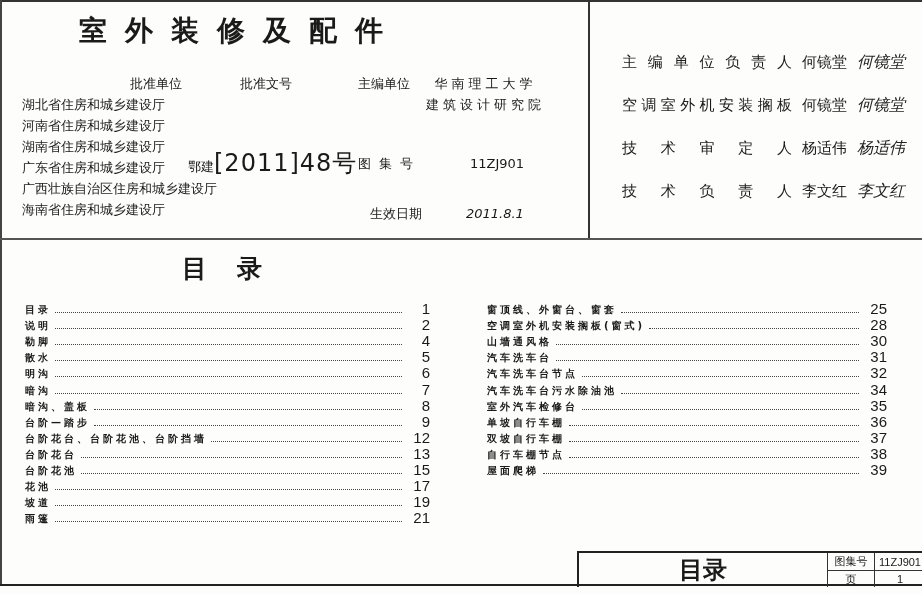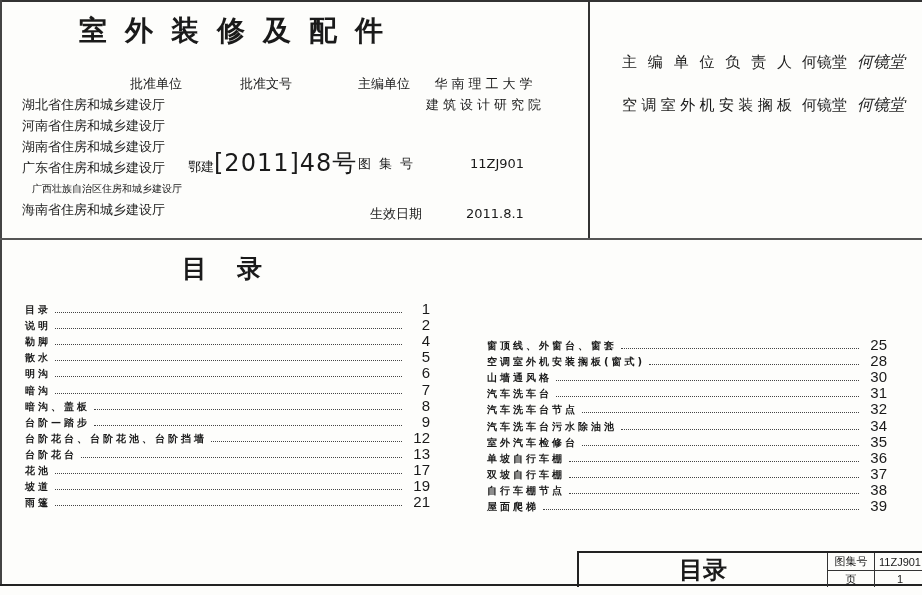--- a/index.html
+++ b/index.html
@@ -24,34 +24,34 @@
   .approval-units .hdr { text-align: right; width: 140px; margin-left: 20px; }
   .approval-units .u { white-space: nowrap; }
   .approval-no-label { left: 240px; top: 73px; }
   .approval-no { left: 188px; top: 153px; font-size: 13px; white-space: nowrap; }
   .approval-no .big { font-size: 24px; font-weight: 400; letter-spacing: 1px; }
   .editor-label { left: 358px; top: 73px; text-align: center; }
   .editor-value { left: 426px; top: 73px; text-align: center; letter-spacing: 4px; }
   .atlas-label { left: 358px; top: 153px; letter-spacing: 8px; }
   .atlas-value { left: 470px; top: 153px; }
   .date-label { left: 370px; top: 203px; text-align: center; }
-  .date-value { left: 466px; top: 203px; }
+  .date-value { left: 466px; top: 203px; font-style: italic; }
 
   .resp { position: absolute; left: 622px; font-size: 15px; white-space: nowrap; }
   .resp .role { display: inline-block; width: 170px; text-align: justify; text-align-last: justify; }
   .resp .name { display: inline-block; margin-left: 10px; }
   .resp .sig { display: inline-block; margin-left: 10px; font-family: "DejaVu Serif", serif; font-style: italic; font-size: 16px; color: #222; }
 
   .toc-title {
     position: absolute; left: 182px; top: 252px;
     font-size: 25px; font-weight: bold; letter-spacing: 30px;
   }
   .toc { position: absolute; top: 301px; font-size: 10px; }
   .toc-left { left: 25px; width: 405px; }
-  .toc-right { left: 487px; width: 400px; margin-top: 36px; }
+  .toc-right { left: 487px; width: 400px; }
   .toc-row { display: flex; align-items: flex-end; height: 16.1px; }
   .toc-row .t { white-space: nowrap; font-weight: bold; letter-spacing: 3px; }
   .toc-row .d { flex: 1; border-bottom: 1.5px dotted #444; margin: 0 4px 4px 4px; }
   .toc-row .p { font-size: 15px; line-height: 16px; width: 24px; text-align: right; font-family: "Liberation Sans", sans-serif; }
 
   .footer-bottomline { position: absolute; left: 0; top: 584px; width: 922px; height: 2px; background: #222; }
   .title-block { position: absolute; left: 577px; top: 551px; width: 345px; height: 34px; border-top: 2px solid #222; border-left: 2px solid #222; }
   .tb-title { position: absolute; left: 0; top: 0; width: 248px; height: 34px; display: flex; align-items: center; justify-content: center; font-size: 24px; font-weight: bold; }
   .tb-grid { position: absolute; left: 248px; top: 0; width: 97px; height: 34px; border-left: 1px solid #333; }
   .tb-cell { position: absolute; font-size: 11px; display: flex; align-items: center; justify-content: center; }
@@ -70,21 +70,21 @@
   <div class="header-bottom"></div>
 
   <div class="main-title">室外装修及配件</div>
 
   <div class="col approval-units">
     <div class="hdr">批准单位</div>
     <div class="u">湖北省住房和城乡建设厅</div>
     <div class="u">河南省住房和城乡建设厅</div>
     <div class="u">湖南省住房和城乡建设厅</div>
     <div class="u">广东省住房和城乡建设厅</div>
-    <div class="u" style="font-size:10px;text-align:right;">广西壮族自治区住房和城乡建设厅</div>
+    <div class="u" style="font-size:13px;">广西壮族自治区住房和城乡建设厅</div>
     <div class="u">海南省住房和城乡建设厅</div>
   </div>
 
   <div class="col approval-no-label">批准文号</div>
   <div class="col approval-no">
     <span>鄂建</span><span class="big">[2011]</span><span class="big">48号</span>
   </div>
 
   <div class="col editor-label">主编单位</div>
   <div class="col editor-value">
@@ -95,20 +95,26 @@
   <div class="col atlas-value">11ZJ901</div>
   <div class="col date-label">生效日期</div>
   <div class="col date-value">2011.8.1</div>
 
   <div class="resp" style="top:52px;">
     <span class="role">主编单位负责人</span><span class="name">何镜堂</span><span class="sig">何镜堂</span>
   </div>
   <div class="resp" style="top:95px;">
     <span class="role">空调室外机安装搁板</span><span class="name">何镜堂</span><span class="sig">何镜堂</span>
   </div>
+  <div class="resp" style="top:138px;">
+    <span class="role">技术审定人</span><span class="name">杨适伟</span><span class="sig">杨适伟</span>
+  </div>
+  <div class="resp" style="top:181px;">
+    <span class="role">技术负责人</span><span class="name">李文红</span><span class="sig">李文红</span>
+  </div>
 
   <div class="toc-title">目录</div>
 
   <div class="toc toc-left">
     <div class="toc-row">
         <span class="t">目录</span>
         <span class="d"></span>
         <span class="p">1</span>
       </div>
     <div class="toc-row">
@@ -148,20 +154,25 @@
       </div>
     <div class="toc-row">
         <span class="t">台阶花台、台阶花池、台阶挡墙</span>
         <span class="d"></span>
         <span class="p">12</span>
       </div>
     <div class="toc-row">
         <span class="t">台阶花台</span>
         <span class="d"></span>
         <span class="p">13</span>
+      </div>
+    <div class="toc-row">
+        <span class="t">台阶花池</span>
+        <span class="d"></span>
+        <span class="p">15</span>
       </div>
     <div class="toc-row">
         <span class="t">花池</span>
         <span class="d"></span>
         <span class="p">17</span>
       </div>
     <div class="toc-row">
         <span class="t">坡道</span>
         <span class="d"></span>
         <span class="p">19</span>

